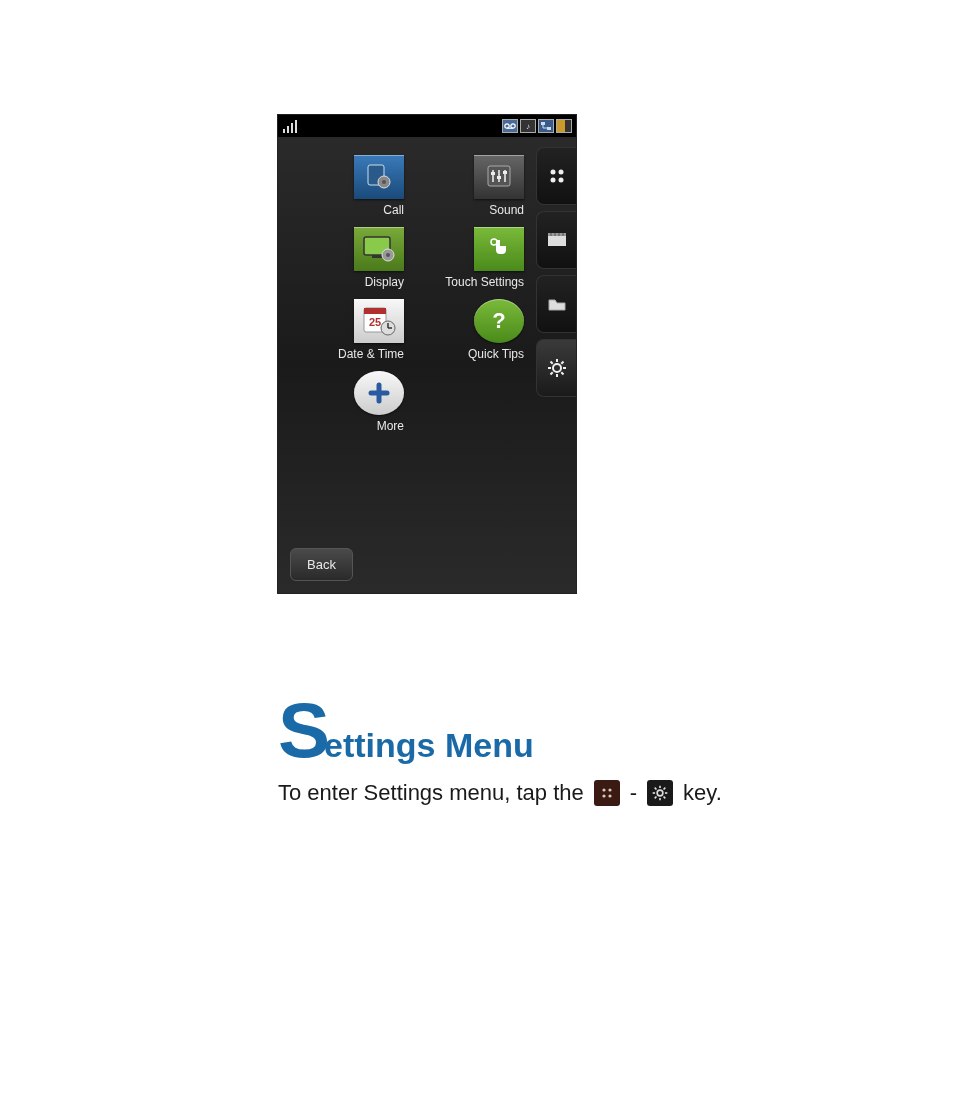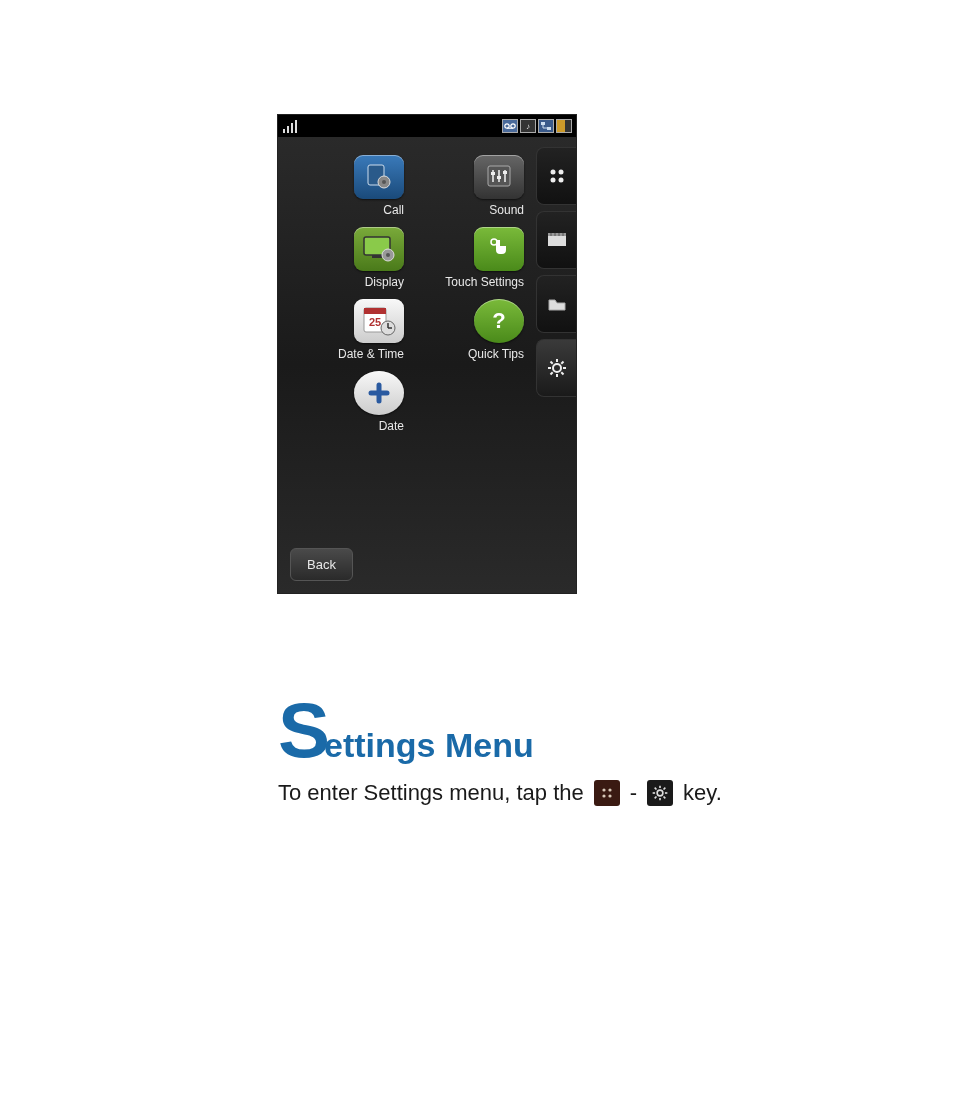--- a/index.html
+++ b/index.html
@@ -67,21 +67,21 @@
   }
   .app {
     display: flex;
     flex-direction: column;
     align-items: flex-end;
     gap: 4px;
   }
   .app-icon {
     width: 50px;
     height: 44px;
-    border-radius: 9px;
+    border-radius: 0;
     display:flex;align-items:center;justify-content:center;
     box-shadow: 0 1px 2px rgba(0,0,0,0.6), inset 0 1px 0 rgba(255,255,255,0.4);
   }
   .app-label {
     color: #e8e8e8;
     font-size: 12px;
     white-space: nowrap;
   }
   .side-tabs {
     width: 44px;
@@ -281,21 +281,21 @@
           <div class="app-label">Quick Tips</div>
         </div>
 
         <div class="app">
           <div class="app-icon ic-more">
             <svg width="30" height="30" viewBox="0 0 30 30">
                 <line x1="15" y1="7" x2="15" y2="23" stroke="#2a5aa0" stroke-width="5" stroke-linecap="round"></line>
                 <line x1="7" y1="15" x2="23" y2="15" stroke="#2a5aa0" stroke-width="5" stroke-linecap="round"></line>
               </svg>
           </div>
-          <div class="app-label">Date</div>
+          <div class="app-label">More</div>
         </div>
 
       </div>
 
       <div style="flex:1"></div>
 
       <div class="bottom-bar">
         <div class="back-btn">Back</div>
       </div>
     </div>

